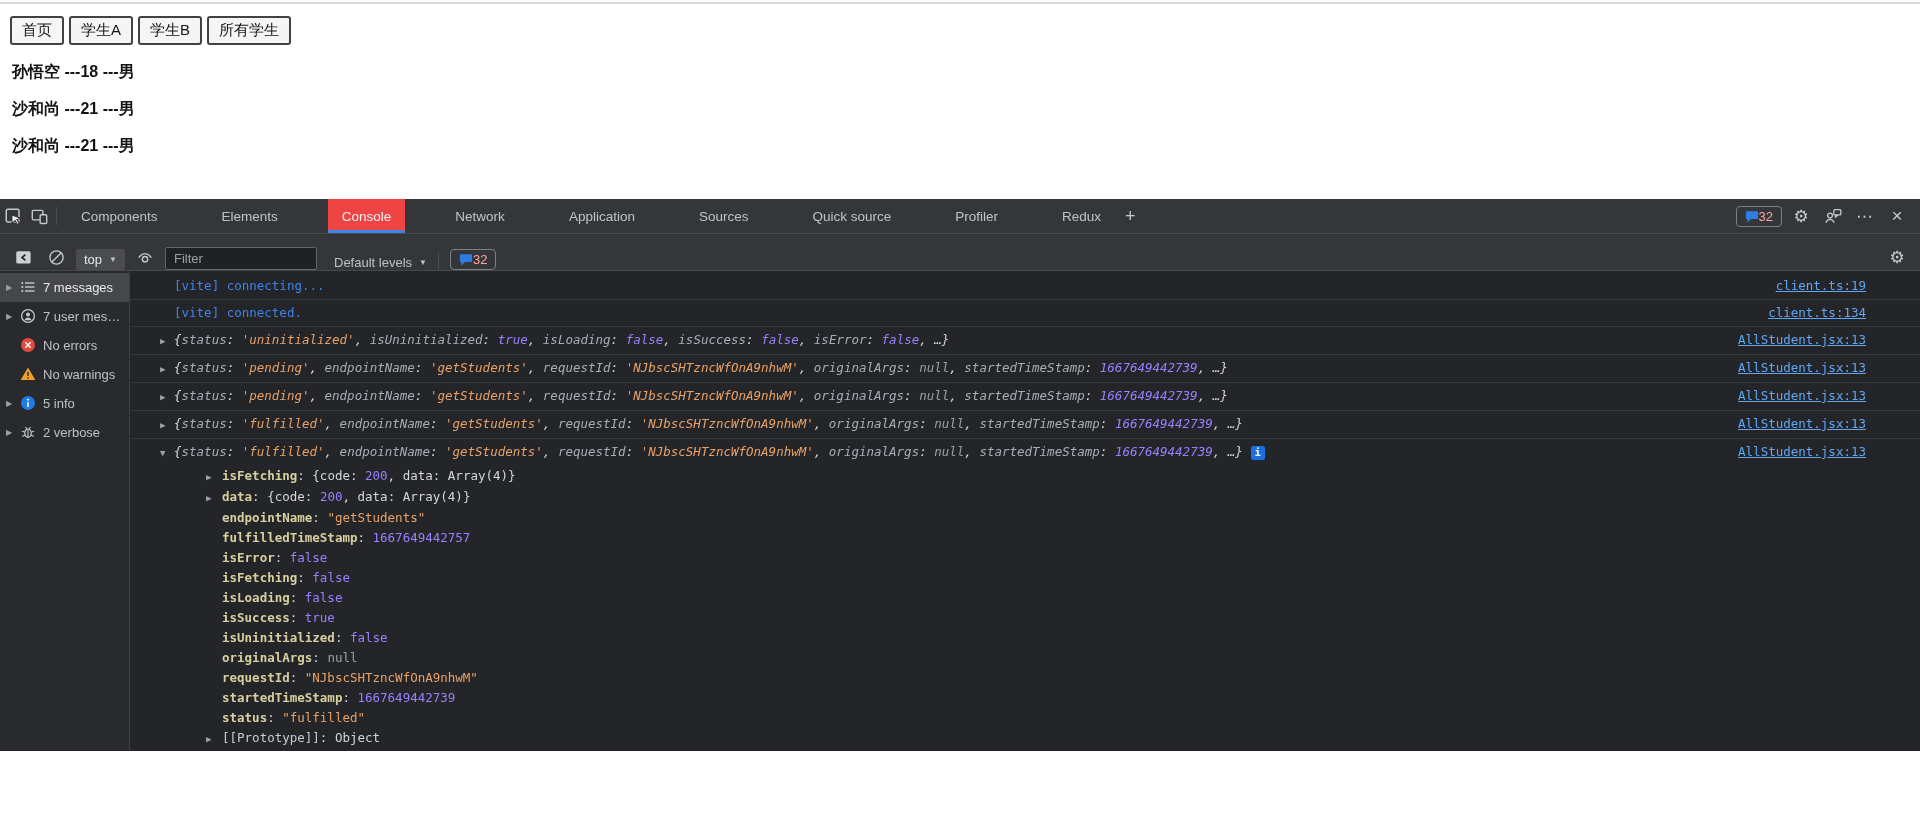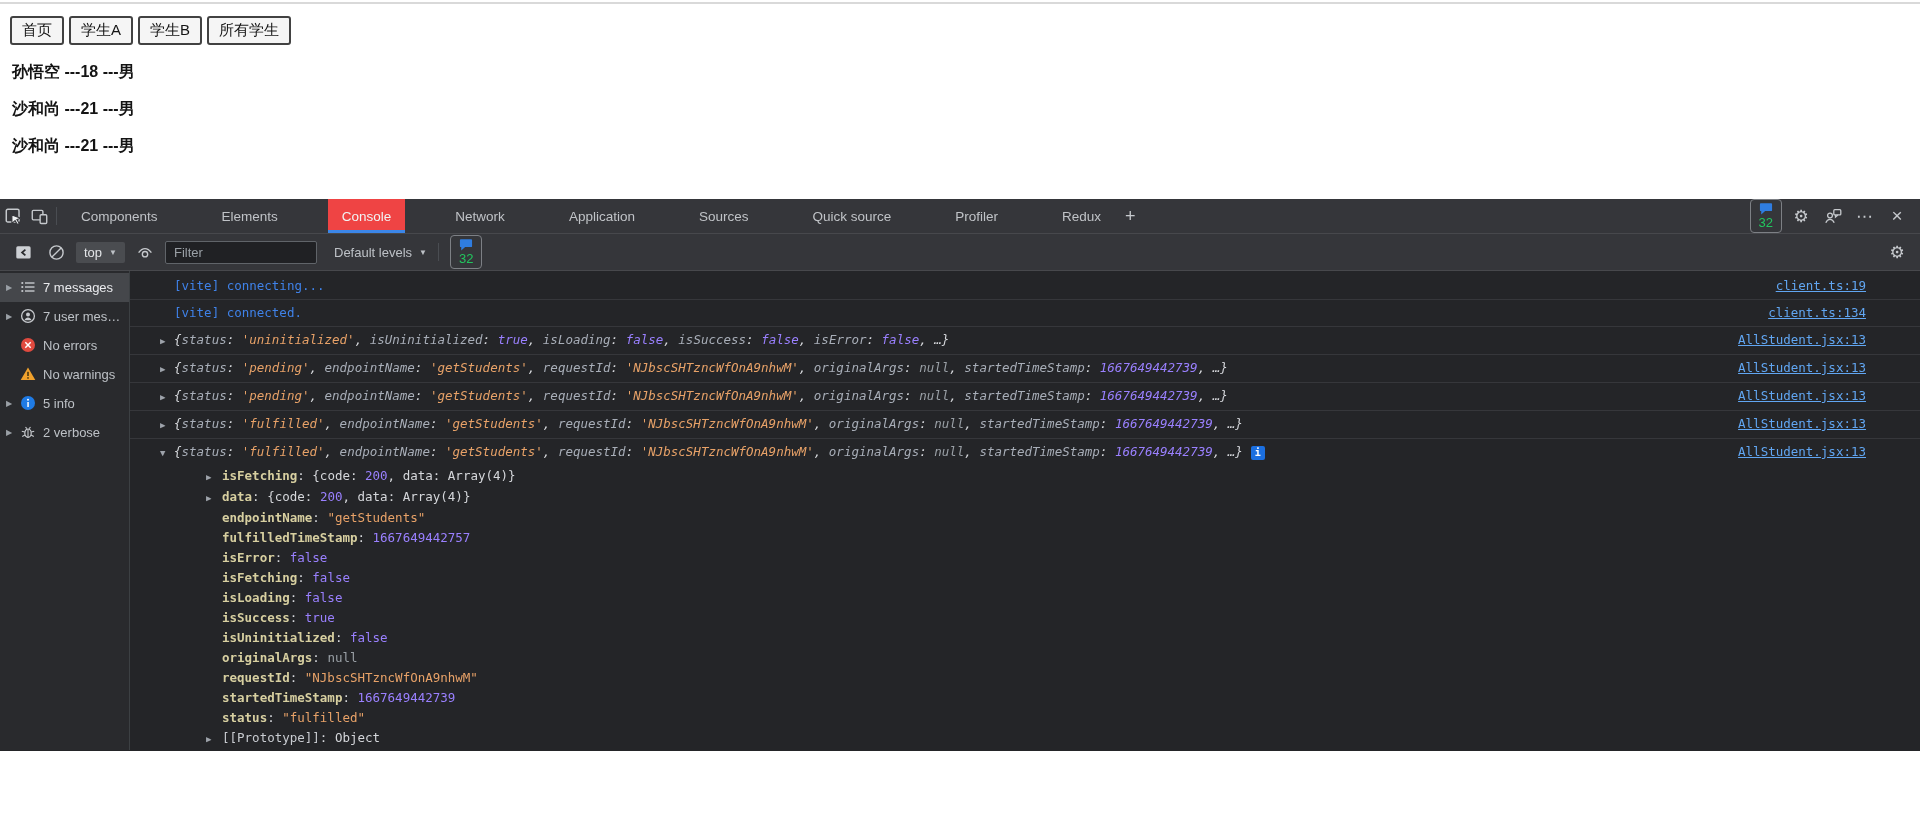--- a/index.html
+++ b/index.html
@@ -25,29 +25,29 @@
   .bar-icon { display:inline-flex; align-items:center; justify-content:center;
               width:26px; height:26px; color:#c6c9cd; cursor:pointer; flex:none; }
   .bar-icon svg { display:block; }
   .vsep { width:1px; height:18px; background:#4a4d52; margin:0 4px; flex:none; }
   .tabs { display:flex; height:100%; margin-left:6px;gap:36px; }
   .dt-tab { display:flex; align-items:center; padding:0 14px; color:#c0c3c7; cursor:pointer; height:100%; }
   .dt-tab.active { background:#ef4444; color:#f1f3f4; box-shadow:inset 0 -3px 0 #3b86e8; }
   .tab-plus { font-size:18px; color:#c6c9cd; padding:0 10px; cursor:pointer; }
   .tabbar-right { margin-left:auto; display:flex; align-items:center; gap:6px; padding-right:10px; }
   .count-badge { display:inline-flex; align-items:center; gap:0; border:1px solid #7d8085;
-                 border-radius:4px; padding:2px 8px; color:#22c55e; font-size:13px; cursor:pointer;flex-direction:column; }
+                 border-radius:4px; padding:2px 8px; color:#fca5a5; font-size:13px; cursor:pointer; }
   .count-badge svg { display:block; }
   .gear-glyph { font-size:17px; }
   .dots-glyph { font-size:17px; letter-spacing:1px; }
   .close-glyph { font-size:19px; }
 
   
   .dt-toolbar { height:37px; background:#35363a; border-bottom:1px solid #47484c;
-                display:flex; align-items:center; padding:0 10px; gap:7px; font-size:13px; }
+                display:flex; align-items:flex-end; padding:0 10px; gap:7px; font-size:13px; }
   .top-select { display:inline-flex; align-items:center; gap:7px; background:#4a4c50;
                 border-radius:2px; padding:3px 8px; color:#e3e5e8; cursor:pointer; }
   .dd-arrow { font-size:8px; color:#bdc1c6; }
   .filter-input { width:152px; height:23px; background:#202124; border:1px solid #606469;
                   border-radius:2px; color:#e8eaed; font-size:13px; padding:0 8px; outline:none; }
   .filter-input::placeholder { color:#9aa0a6; }
   .levels { display:inline-flex; align-items:center; gap:7px; color:#bdc1c6;
             margin-left:10px; cursor:pointer; }
   .toolbar-right { margin-left:auto; }
 

